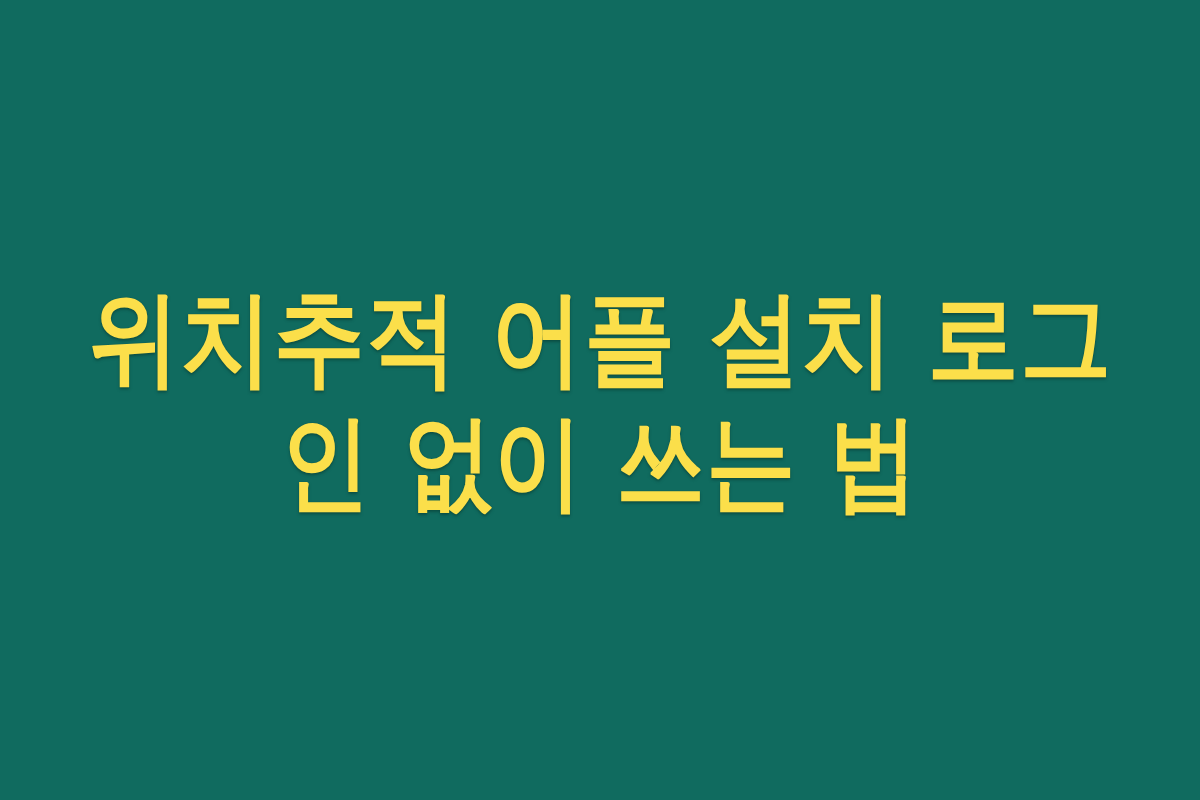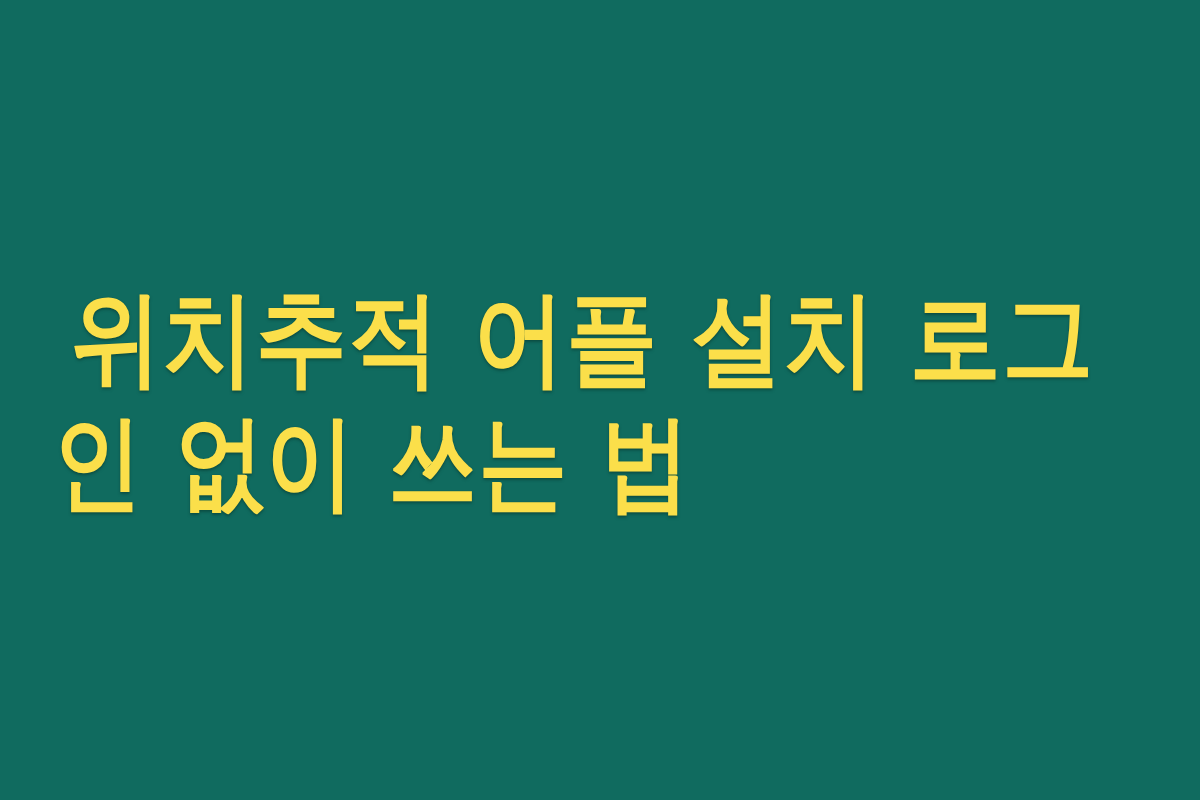--- a/index.html
+++ b/index.html
@@ -20,21 +20,21 @@
 
   
   #headline {
     position: absolute;
     left: 0;
     top: 0;
     width: 1200px;
     height: 800px;
     display: flex;
     flex-direction: column;
-    align-items: flex-start;
+    align-items: center;
     justify-content: center;
     gap: 14px;
     text-align: center;
     user-select: none;
   }
 
   .headline-line {
     display: block;
     color: #fbdf4a;
     font-weight: 700;

